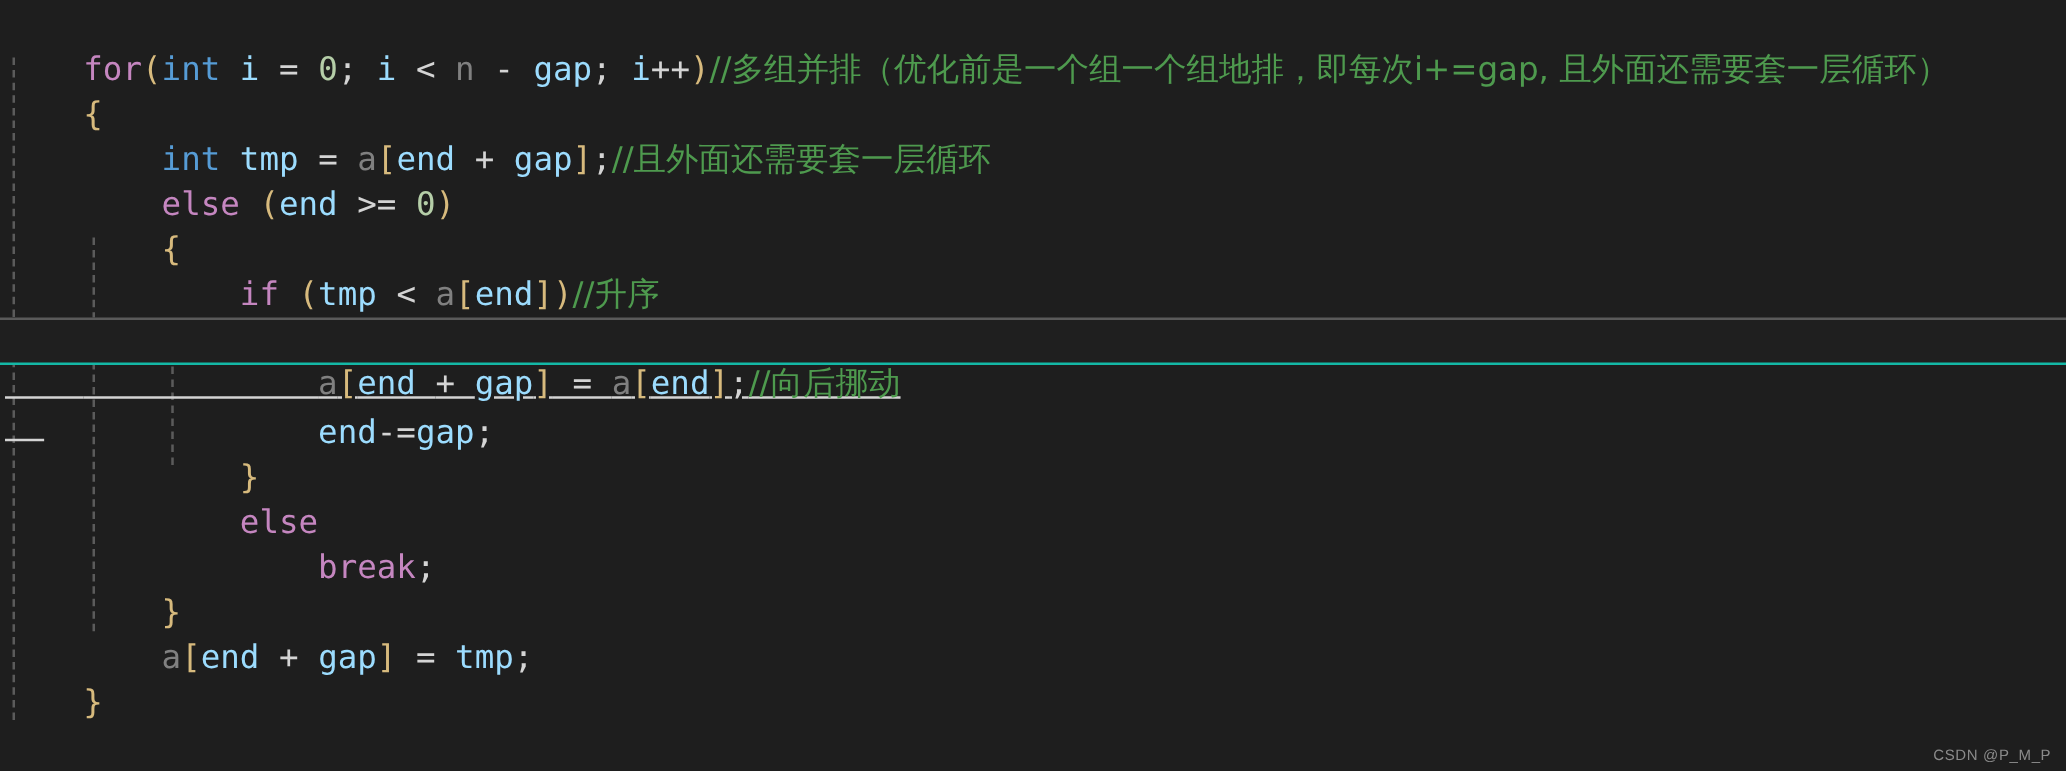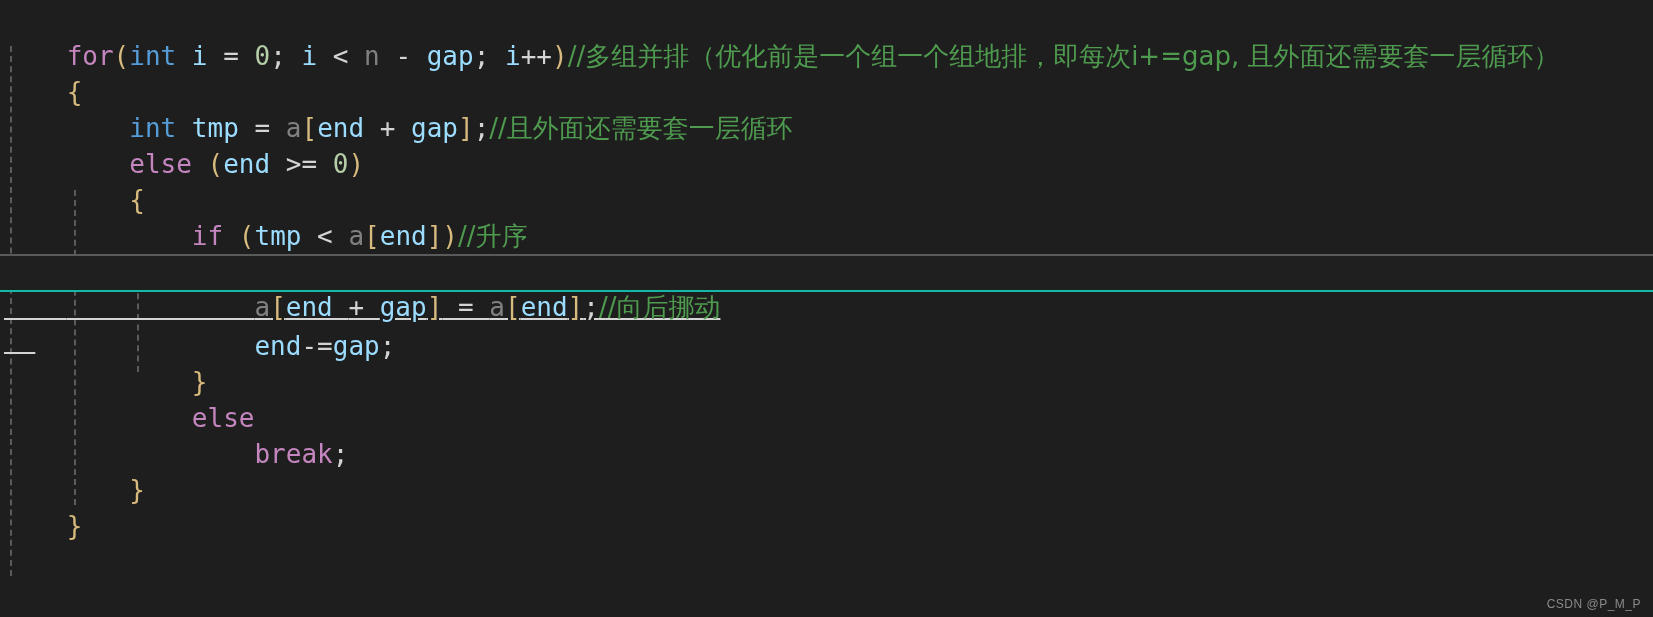--- a/index.html
+++ b/index.html
@@ -140,19 +140,22 @@
   </div>
 
   <div class="code-line">
     <span>            </span><span class="k">break</span><span class="op">;</span>
   </div>
 
   <div class="code-line">
     <span>    </span><span class="br">}</span>
   </div>
 
+  <div class="code-line">
+    <span>    </span><span class="dim">a</span><span class="pr">[</span><span class="v">end </span><span class="op">+ </span><span class="v">gap</span><span class="pr">]</span><span class="op"> = </span><span class="v">tmp</span><span class="op">;</span>
+  </div>
 
   <div class="code-line">
     <span class="br">}</span>
   </div>
 
   <div id="watermark">CSDN @P_M_P</div>
 </div>
 
 </body></html>

